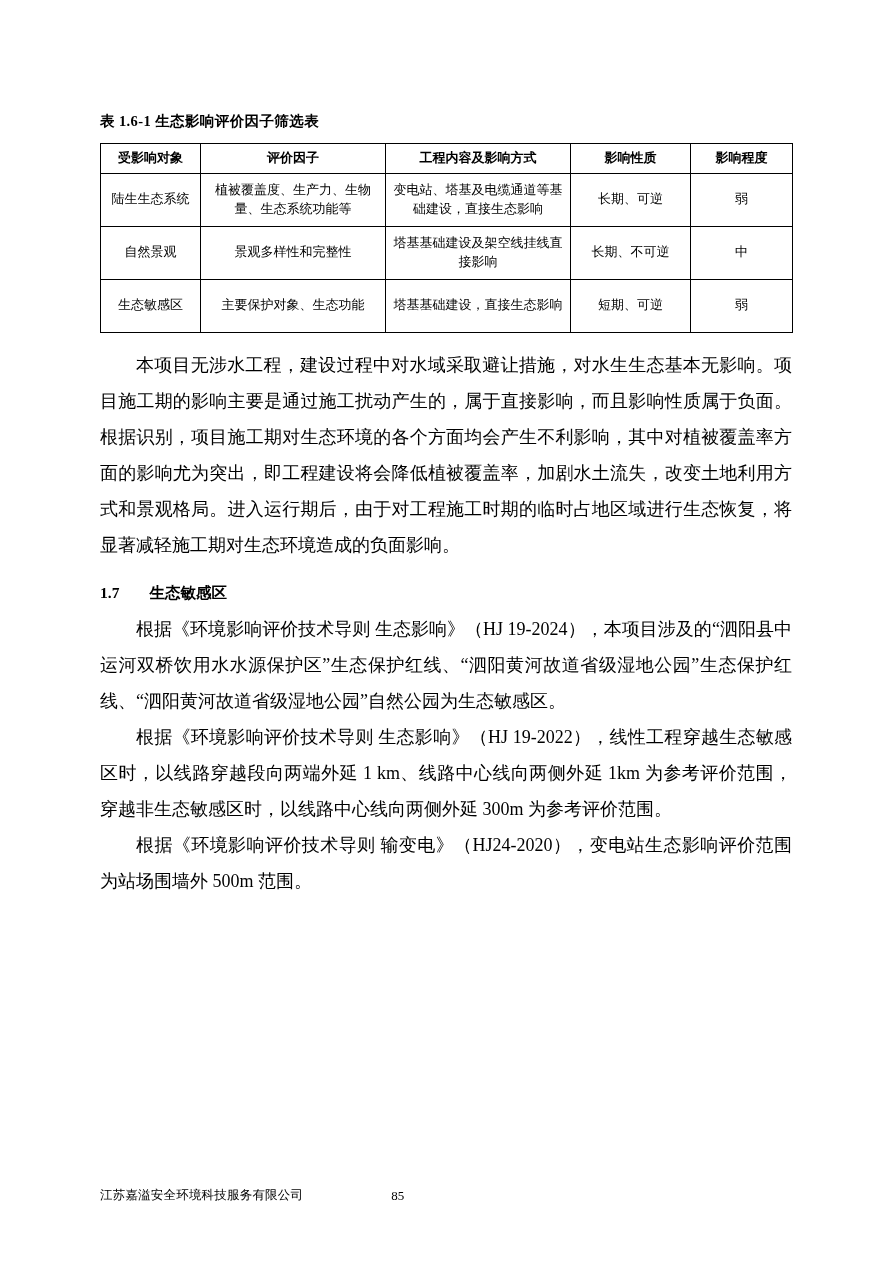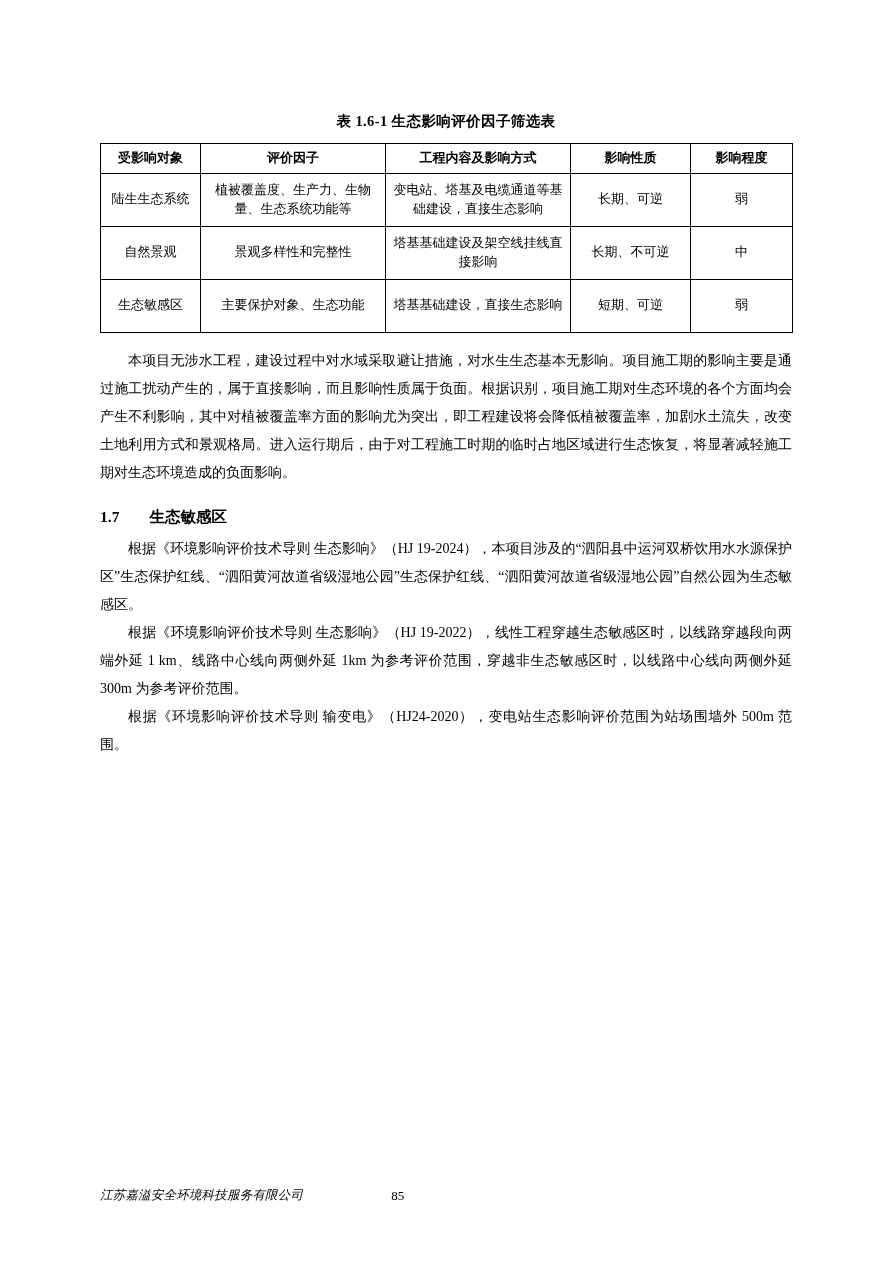--- a/index.html
+++ b/index.html
@@ -16,21 +16,20 @@
     overflow: hidden;
   }
   .page {
     width: 892px;
     height: 1262px;
     box-sizing: border-box;
     padding: 112px 100px 40px 100px;
     position: relative;
   }
   .table-caption {
-    text-align: center;
     font-weight: bold;
     font-size: 14.5px;
     letter-spacing: 0.4px;
     margin: 0 0 7px 0;
   }
   table.eco-table {
     border-collapse: collapse;
     width: 692px;
     table-layout: fixed;
     margin: 12px auto;
@@ -52,21 +51,21 @@
   table.eco-table tbody td {
     height: 44px;
   }
   .col1 { width: 100px; }
   .col2 { width: 185px; }
   .col3 { width: 185px; }
   .col4 { width: 120px; }
   .col5 { width: 102px; }
 
   .body-p {
-    font-size: 14px;
+    font-size: 18px;
     line-height: 2.0;
     text-align: justify;
     text-justify: inter-ideograph;
     margin: 0;
     text-indent: 2em;
   }
   .gap-before-para { margin-top: 14px; }
 
   h2.section-heading {
     font-size: 15.5px;
@@ -79,21 +78,21 @@
 
   .footer {
     position: absolute;
     left: 100px;
     right: 100px;
     bottom: 58px;
     font-size: 12.5px;
     display: flex;
     align-items: center;
   }
-  .footer .company { letter-spacing: 0.2px; font-style: italic; }
+  .footer .company { letter-spacing: 0.2px; }
   .footer .pageno { margin-left: 88px; font-size: 13px; }
 </style>
 </head>
 <body>
 
 <div class="page">
 
   <div class="table-caption">表 1.6-1  生态影响评价因子筛选表</div>
 
   <table class="eco-table">

